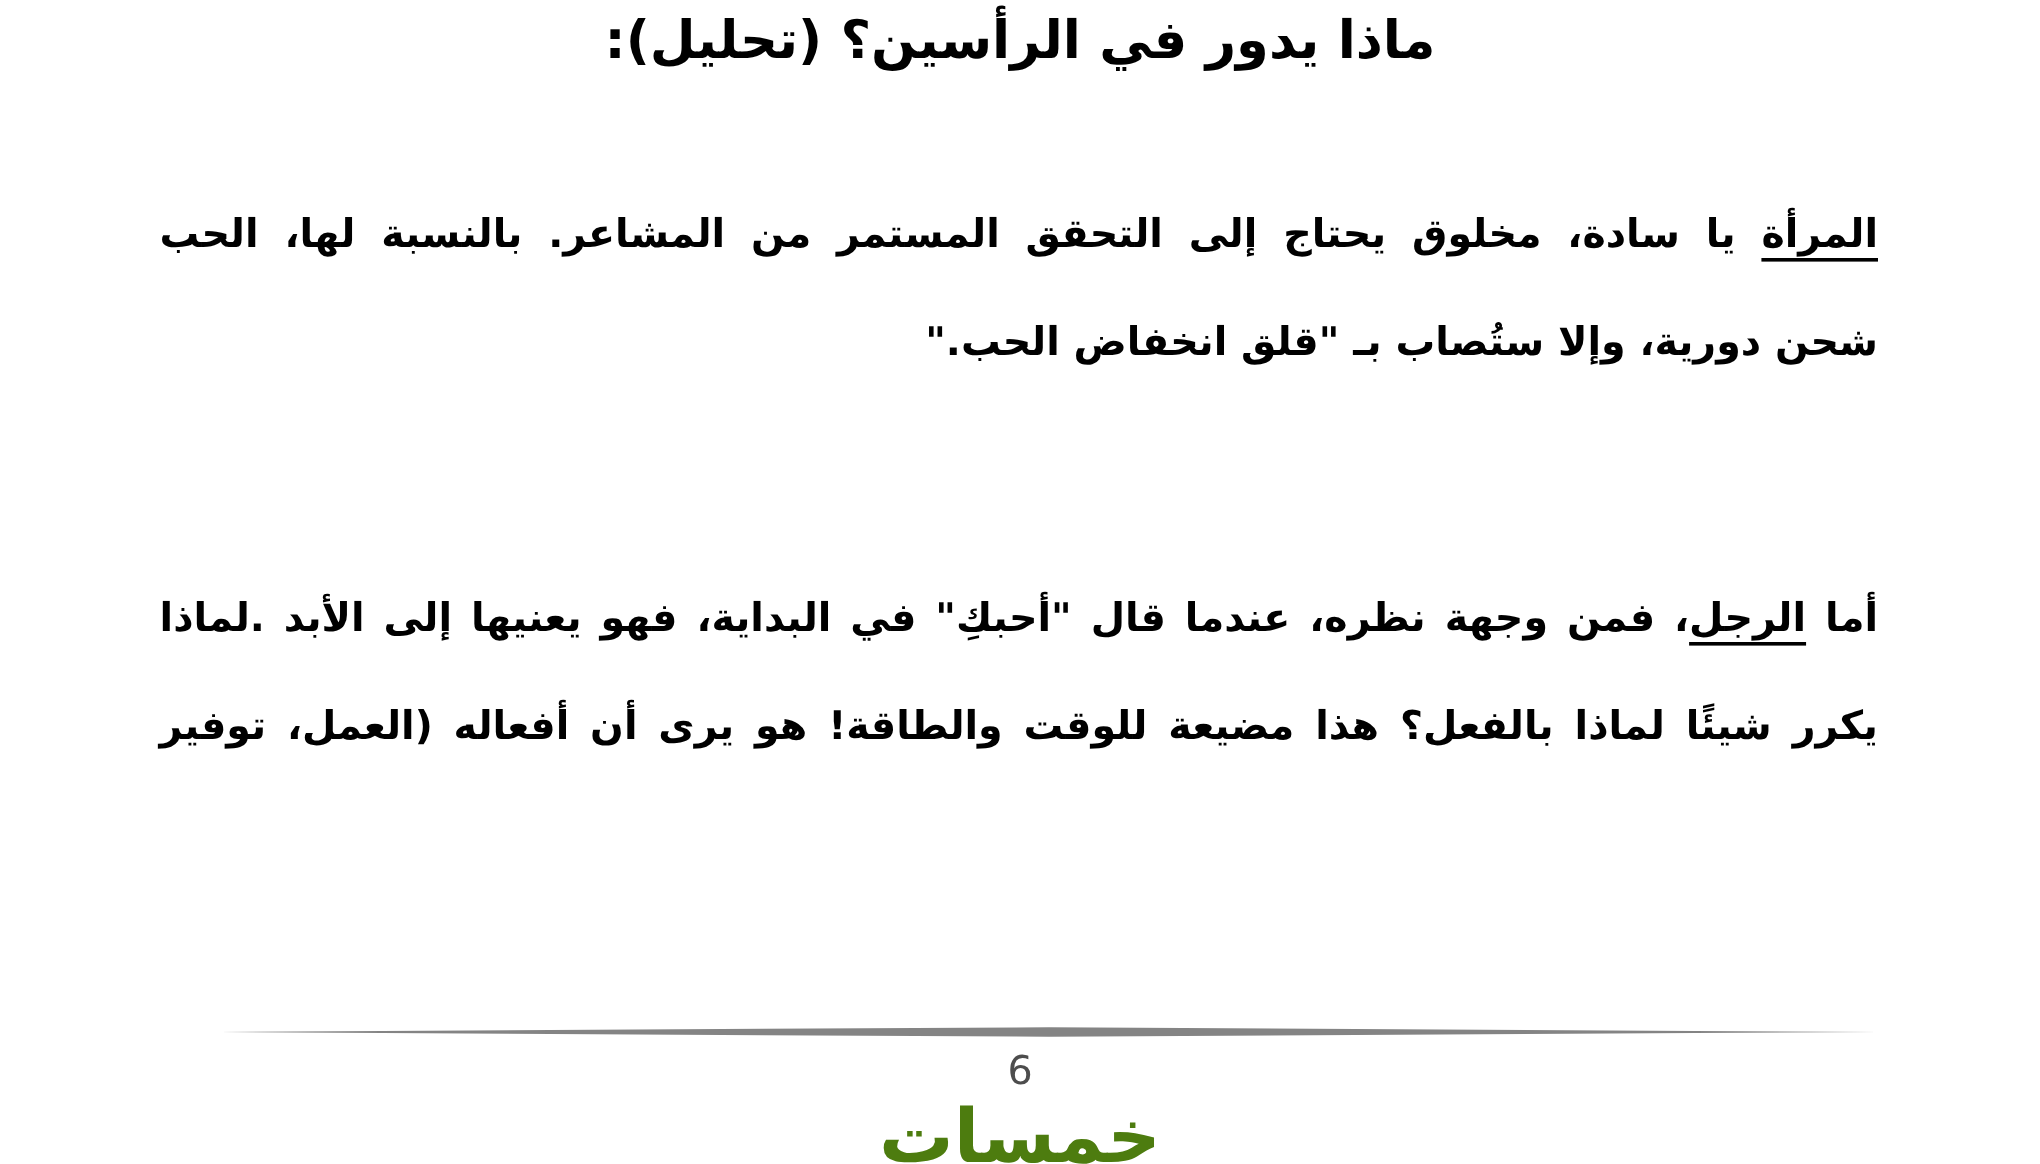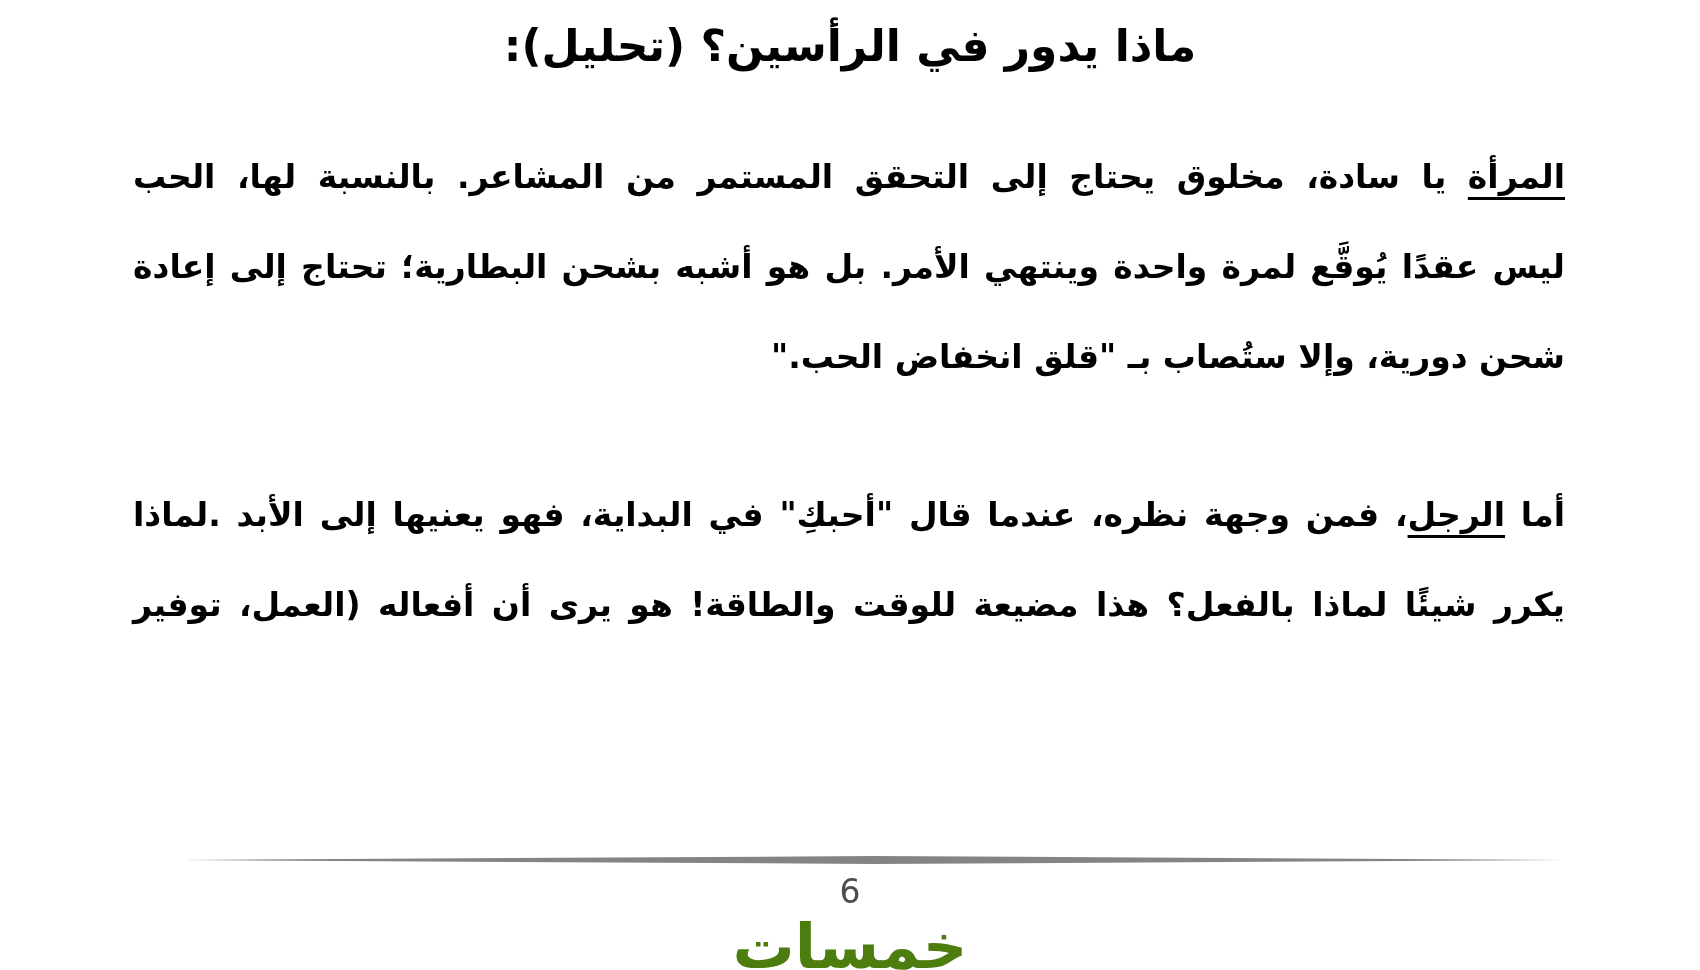--- a/index.html
+++ b/index.html
@@ -6,39 +6,39 @@
   .page {
     position: relative;
     width: 1700px;
     height: 970px;
     background: #ffffff;
     overflow: hidden;
     font-family: "DejaVu Sans", sans-serif;
   }
   .doc-title {
     position: absolute;
-    top: 20px;
+    top: 8px;
     left: 0;
     right: 0;
     text-align: center;
     direction: rtl;
     font-size: 44px;
     font-weight: bold;
     color: #000000;
   }
   .para {
     position: absolute;
     left: 133px;
     width: 1432px;
     direction: rtl;
     color: #000000;
     font-weight: bold;
     font-size: 33px;
   }
-  .para-1 { top: 132px; }
+  .para-1 { top: 150px; }
   .para-2 { top: 470px; }
   .line {
     height: 90px;
     line-height: 90px;
     white-space: normal;
   }
   .line.just {
     text-align: justify;
     text-align-last: justify;
   }
@@ -81,21 +81,20 @@
 </style>
 </head>
 <body>
 
 <div class="page">
 
   <div class="doc-title">ماذا يدور في الرأسين؟ (تحليل):</div>
 
   <div class="para para-1">
     <div class="line just"><span class="u">المرأة</span><span> يا سادة، مخلوق يحتاج إلى التحقق المستمر من المشاعر. بالنسبة لها، الحب</span></div>
-    <div class="line just"><span>ليس عقدًا يُوقَّع لمرة واحدة وينتهي الأمر. بل هو أشبه بشحن البطارية؛ تحتاج إلى إعادة</span></div>
     <div class="line last"><span>شحن دورية، وإلا ستُصاب بـ "قلق انخفاض الحب."</span></div>
   </div>
 
   <div class="para para-2">
     <div class="line just"><span>أما </span><span class="u">الرجل</span><span>، فمن وجهة نظره، عندما قال "أحبكِ" في البداية، فهو يعنيها إلى الأبد .لماذا</span></div>
     <div class="line just"><span>يكرر شيئًا لماذا بالفعل؟ هذا مضيعة للوقت والطاقة! هو يرى أن أفعاله (العمل، توفير</span></div>
   </div>
 
   <svg class="divider" viewBox="0 0 1382 10" preserveAspectRatio="none" aria-hidden="true">
     <polygon points="0,5 691,1 1382,5 691,9" fill="#848484"></polygon>

